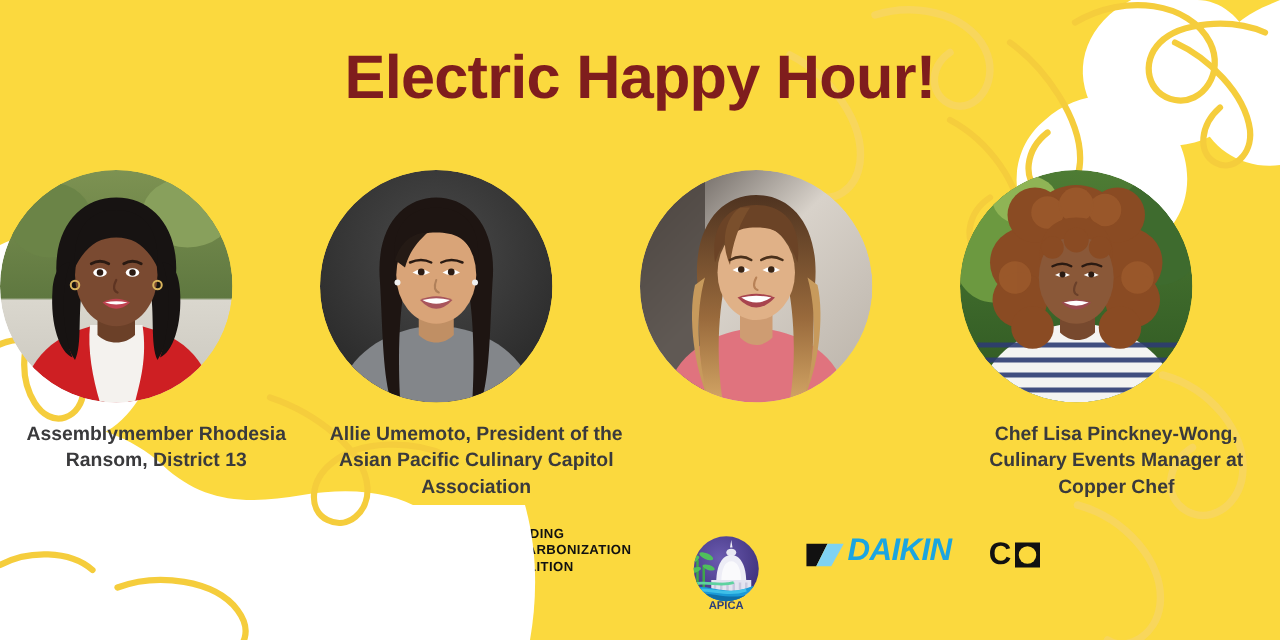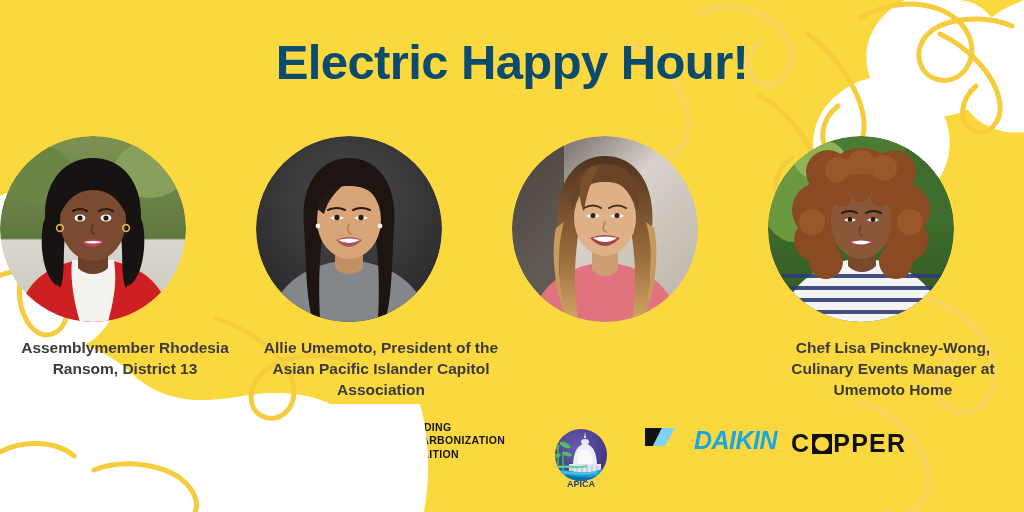--- a/index.html
+++ b/index.html
@@ -13,21 +13,21 @@
     background:#FBD93E;
   }
   .layer{position:absolute;inset:0;}
   svg.layer{display:block;}
 
   
   #title{
     position:absolute;left:0;right:0;top:36px;
     text-align:center;
     font-size:49px;font-weight:bold;letter-spacing:-0.6px;
-    color:#0c4a6e;line-height:1.1;
+    color:#7f1d1d;line-height:1.1;
     z-index:6;
   }
 
   
   #speakers{
     position:absolute;top:136px;left:0;width:1024px;height:260px;
     display:flex;z-index:6;
   }
   .speaker{
     flex:1 1 0;display:flex;flex-direction:column;align-items:flex-start;
@@ -61,21 +61,21 @@
   #logo-bdc{position:absolute;left:346px;top:421px;display:flex;align-items:center;gap:8px;}
   #logo-bdc .bdc-mark{width:44px;height:40px;flex:0 0 auto;}
   #logo-bdc .bdc-text{
     font-size:10.5px;font-weight:bold;line-height:1.28;letter-spacing:0.35px;color:#111;
   }
 
   
   #logo-apica{position:absolute;left:541px;top:426px;width:80px;height:64px;}
 
   
-  #logo-daikin{position:absolute;left:645px;top:426px;display:flex;align-items:flex-start;gap:19px;}
+  #logo-daikin{position:absolute;left:645px;top:426px;display:flex;align-items:flex-end;gap:3px;}
   #logo-daikin .dk-mark{width:30px;height:22px;flex:0 0 auto;}
   #logo-daikin .dk-word{
     font-size:25px;font-weight:bold;font-style:italic;color:#1BA5E1;letter-spacing:-0.5px;
   }
 
   
   #logo-copper{position:absolute;left:791px;top:429px;display:flex;align-items:center;}
   #logo-copper .cp-word{
     font-size:25px;font-weight:bold;color:#111;letter-spacing:1.2px;
     display:flex;align-items:center;
@@ -221,21 +221,21 @@
 
             <path d="M93 88 Q90 96 95 98" stroke="#B0805A" stroke-width="1.7" fill="none" stroke-linecap="round"></path>
             <path d="M80 104 Q93 98 106 104 Q93 118 80 104 Z" fill="#A8555C"></path>
             <path d="M82 104 Q93 101 104 104 Q93 110 82 104 Z" fill="#FFFFFF"></path>
 
             <circle cx="62" cy="90" r="2.4" fill="#EFEFEF"></circle>
             <circle cx="124" cy="90" r="2.4" fill="#EFEFEF"></circle>
           </g>
         </svg>
       </div>
-      <div class="caption">Allie Umemoto, President of the Asian Pacific Islander Capitol Association</div>
+      <div class="caption">Allie Umemoto, President of the Asian Pacific Culinary Capitol Association</div>
     </div>
 
     <div class="speaker">
       <div class="avatar">
         <svg viewBox="0 0 186 186">
           <defs>
             <clipPath id="c3">
                 <circle cx="93" cy="93" r="93"></circle>
               </clipPath>
             <linearGradient id="bg3" x1="0" y1="0" x2="1" y2="1">
@@ -343,21 +343,21 @@
             <circle cx="105" cy="83.5" r="2.4" fill="#2A1A12"></circle>
             <path d="M74 77 Q82 73 89 77" stroke="#2A1A12" stroke-width="2" fill="none" stroke-linecap="round"></path>
             <path d="M98 77 Q105 73 113 77" stroke="#2A1A12" stroke-width="2" fill="none" stroke-linecap="round"></path>
 
             <path d="M93 90 Q89 98 94 100" stroke="#6A402A" stroke-width="1.7" fill="none" stroke-linecap="round"></path>
             <path d="M81 106 Q93 101 105 106 Q93 117 81 106 Z" fill="#9A4A4E"></path>
             <path d="M83 106 Q93 103 103 106 Q93 111 83 106 Z" fill="#FFFFFF"></path>
           </g>
         </svg>
       </div>
-      <div class="caption">Chef Lisa Pinckney-Wong, Culinary Events Manager at Umemoto Home</div>
+      <div class="caption">Chef Lisa Pinckney-Wong, Culinary Events Manager at Copper Chef</div>
     </div>
 
   </div>
 
   <div id="logo-ransom">
     <svg class="seal" viewBox="0 0 36 36">
       <circle cx="18" cy="18" r="17" fill="#C9A227"></circle>
       <circle cx="18" cy="18" r="14.5" fill="#F2E3AE"></circle>
       <circle cx="18" cy="18" r="12" fill="#C9A227"></circle>
       <circle cx="18" cy="18" r="10" fill="#EADDA6"></circle>
@@ -453,17 +453,16 @@
       <path d="M0 2 L17 2 L8 20 L0 20 Z" fill="#111111"></path>
       <path d="M17 2 L30 2 L20 20 L8 20 Z" fill="#7FD2F2"></path>
     </svg>
     <span class="dk-word">DAIKIN</span>
   </div>
 
   <div id="logo-copper">
     <span class="cp-word">
       <span>C</span>
       <span class="cp-o"></span>
-      <span>PPER</span>
     </span>
   </div>
 
 </div>
 
 </body></html>

